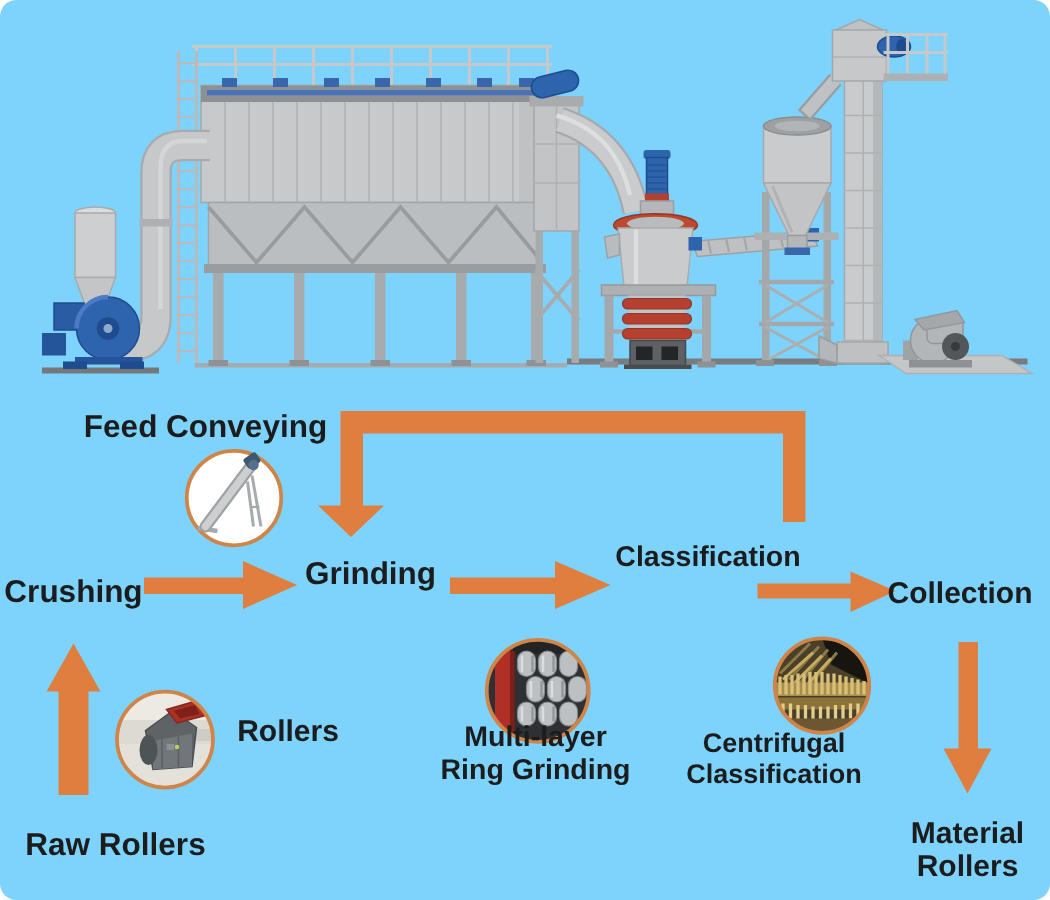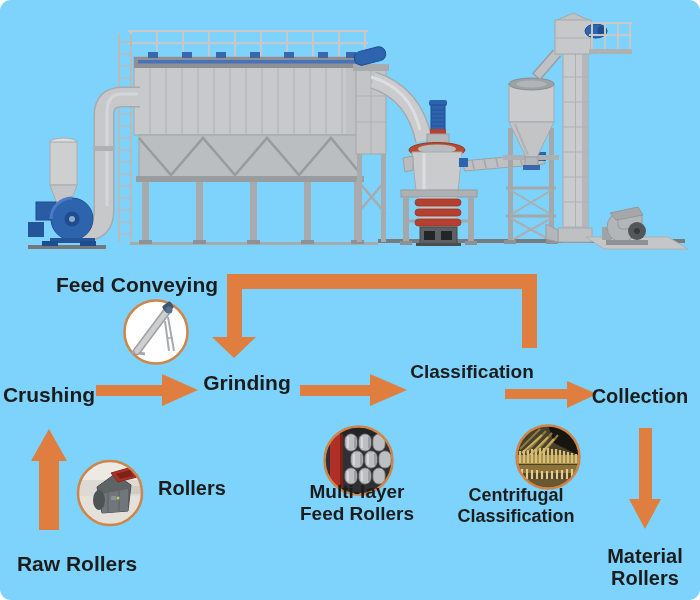--- a/index.html
+++ b/index.html
@@ -258,21 +258,21 @@
   <div class="label" style="left:472px;top:362px;font-size:19px">Classification</div>
 
   <div class="label" style="left:640px;top:386px;font-size:20px">Collection</div>
 
   <div class="label" style="left:192px;top:478px;font-size:20px">Rollers</div>
 
   <div class="label" style="left:77px;top:553px;font-size:21px">Raw Rollers</div>
 
   <div class="label" style="left:357px;top:481px;font-size:19px;line-height:22px">
     <div>Multi-layer</div>
-    <div>Feed Rollers</div>
+    <div>Ring Grinding</div>
   </div>
 
   <div class="label" style="left:516px;top:485px;font-size:18px;line-height:21px">
     <div>Centrifugal</div>
     <div>Classification</div>
   </div>
 
   <div class="label" style="left:645px;top:545px;font-size:20px;line-height:22px">
     <div>Material</div>
     <div>Rollers</div>

